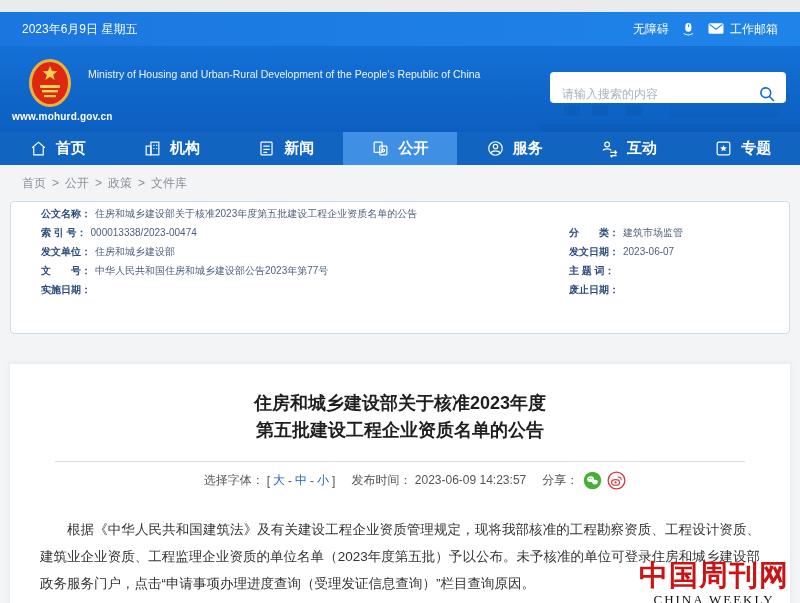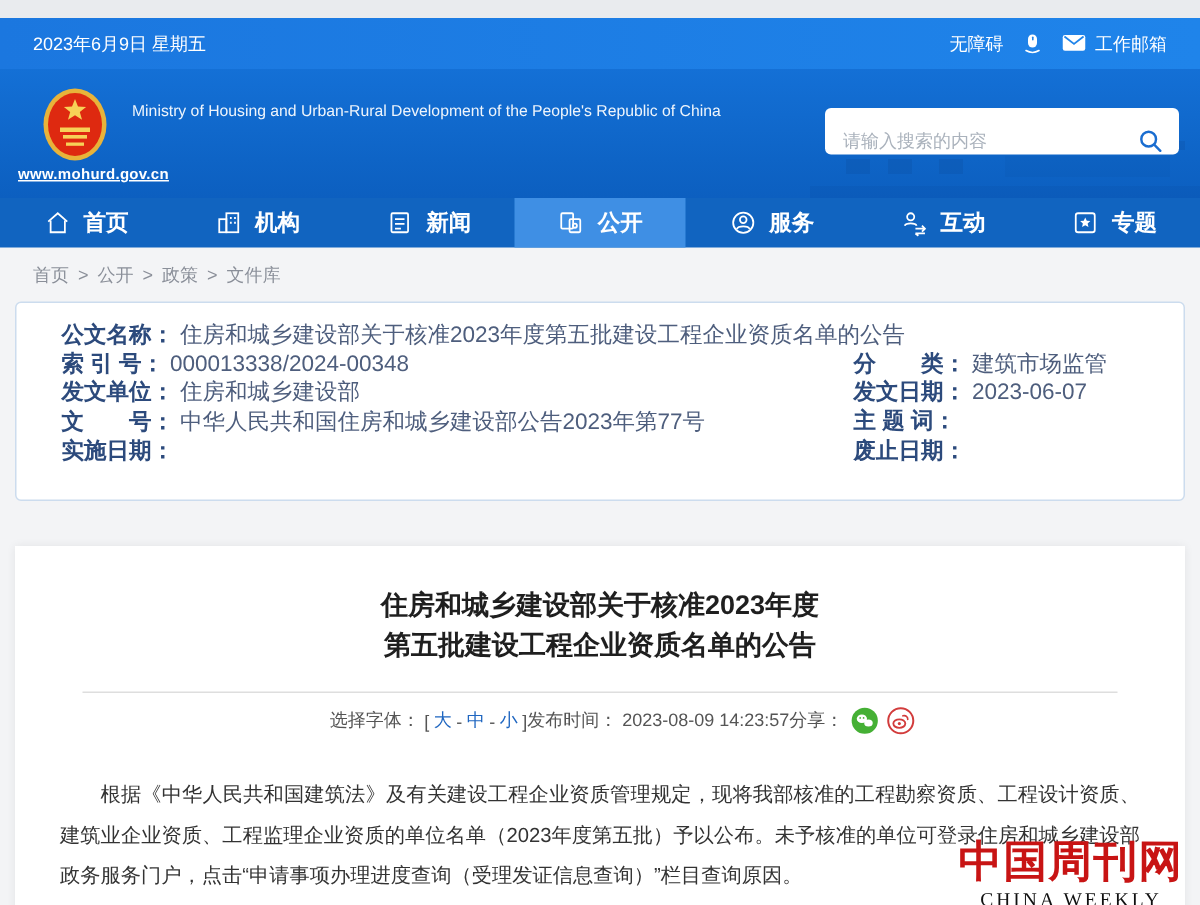--- a/index.html
+++ b/index.html
@@ -16,21 +16,21 @@
   .topbar-right a { color:#fff; text-decoration:none; display:flex; align-items:center; gap:5px; }
   .tb-icon { display:inline-flex; width:18px; height:16px; }
 
   
   .header { position:absolute; top:34px; left:0; width:800px; height:86px;
             background:linear-gradient(180deg,#1470d6 0%,#0e64c6 70%,#0c5fc0 100%); }
   .building-hint { position:absolute; right:0; top:40px; width:260px; height:46px; opacity:.35; }
   .building-hint div { position:absolute; background:rgba(8,60,130,.45); }
   .emblem { position:absolute; left:28px; top:12px; width:44px; height:50px; }
   .site-url { position:absolute; left:12px; top:65px; width:92px; text-align:center;
-              color:#fff; font-size:10px; font-weight:bold; letter-spacing:.2px;text-decoration:underline; }
+              color:#fff; font-size:10px; font-weight:bold; letter-spacing:.2px; }
   .title-block { position:absolute; left:88px; top:16px; color:#fff; }
   .title-cn { font-size:27px; font-weight:bold; letter-spacing:1px;
               text-shadow:0 1px 2px rgba(0,30,80,.35); }
   .title-en { margin-top:6px; font-size:10.5px; color:rgba(255,255,255,.93); }
   .search-box { position:absolute; right:14px; top:26px; width:236px; height:31px;
                 background:#fff; border-radius:4px; display:flex; align-items:center;
                 padding:13px 10px 0 12px; }
   .search-box input { flex:1; border:none; outline:none; font-size:12px; color:#333;
                       font-family:inherit; background:transparent; }
   .search-box input::placeholder { color:#aab2bc; }
@@ -46,35 +46,35 @@
 
   
   .breadcrumb { position:absolute; top:153px; left:0; width:800px; height:36px;
                 display:flex; align-items:center; padding-left:22px;
                 font-size:12px; color:#8a8f99; gap:6px; }
   .breadcrumb a { color:#8a8f99; text-decoration:none; }
 
   
   .doc-meta { position:absolute; top:189px; left:10px; width:780px; height:133px;
               background:#fff; border:1px solid #ccdcee; border-radius:4px; }
-  .meta-col { position:absolute; top:12px; font-size:15px; }
+  .meta-col { position:absolute; top:2px; font-size:10px; }
   .meta-col.left { left:30px; }
   .meta-col.right { left:558px; padding-top:19px; }
   .meta-row { display:flex; white-space:nowrap; height:19.2px; align-items:center; }
   .meta-label { color:#2c4a7c; font-weight:bold; }
   .meta-value { color:#4e5e7d; margin-left:4px; }
 
   
   .article-card { position:absolute; top:352px; left:10px; width:780px; height:262px;
                   background:#fff; box-shadow:0 0 6px rgba(0,0,0,.07); }
   .article-title { margin-top:26px; text-align:center; font-size:18px; font-weight:bold;
                    color:#1f1f1f; line-height:27px; }
   .divider { margin:17px 45px 0 45px; border-top:1px solid #dedede; }
   .article-meta { margin-top:9px; display:flex; align-items:center; justify-content:center;
-                  gap:0; font-size:12px; color:#555;padding-left:30px; }
+                  gap:16px; font-size:12px; color:#555;padding-left:30px; }
   .fs-group { display:flex; align-items:center; gap:3px; }
   .fs-link { color:#1f66c0; text-decoration:none; cursor:pointer; }
   .share-group { display:flex; align-items:center; gap:5px; }
   .share-ic { width:19px; height:19px; display:inline-flex; cursor:pointer; }
   .article-body { margin:26px 30px 0 30px; font-size:13.5px; line-height:27px;
                   color:#333; text-align:justify; }
   .article-body p { text-indent:2em; }
   .article-body p + p { margin-top:14px; }
 
   
@@ -232,21 +232,21 @@
   </div>
 
   <div class="doc-meta">
     <div class="meta-col left">
       <div class="meta-row">
         <span class="meta-label">公文名称：</span>
         <span class="meta-value">住房和城乡建设部关于核准2023年度第五批建设工程企业资质名单的公告</span>
       </div>
       <div class="meta-row">
         <span class="meta-label">索 引 号：</span>
-        <span class="meta-value">000013338/2024-00348</span>
+        <span class="meta-value">000013338/2023-00474</span>
       </div>
       <div class="meta-row">
         <span class="meta-label">发文单位：</span>
         <span class="meta-value">住房和城乡建设部</span>
       </div>
       <div class="meta-row">
         <span class="meta-label">文　　号：</span>
         <span class="meta-value">中华人民共和国住房和城乡建设部公告2023年第77号</span>
       </div>
       <div class="meta-row">
@@ -286,21 +286,21 @@
         <span>[</span>
         <a class="fs-link">大</a>
         <span>-</span>
         <a class="fs-link">中</a>
         <span>-</span>
         <a class="fs-link">小</a>
         <span>]</span>
       </span>
       <span>
         <span>发布时间：</span>
-        <span>2023-08-09 14:23:57</span>
+        <span>2023-06-09 14:23:57</span>
       </span>
       <span class="share-group">
         <span>分享：</span>
         <span class="share-ic">
           <svg viewBox="0 0 20 20" width="19" height="19">
               <circle cx="10" cy="10" r="9.2" fill="#45b035"></circle>
               <ellipse cx="8" cy="8.6" rx="3.6" ry="3" fill="#fff"></ellipse>
               <ellipse cx="12.6" cy="11.6" rx="3" ry="2.5" fill="#fff"></ellipse>
               <circle cx="6.8" cy="8" r=".6" fill="#45b035"></circle>
               <circle cx="9.2" cy="8" r=".6" fill="#45b035"></circle>

